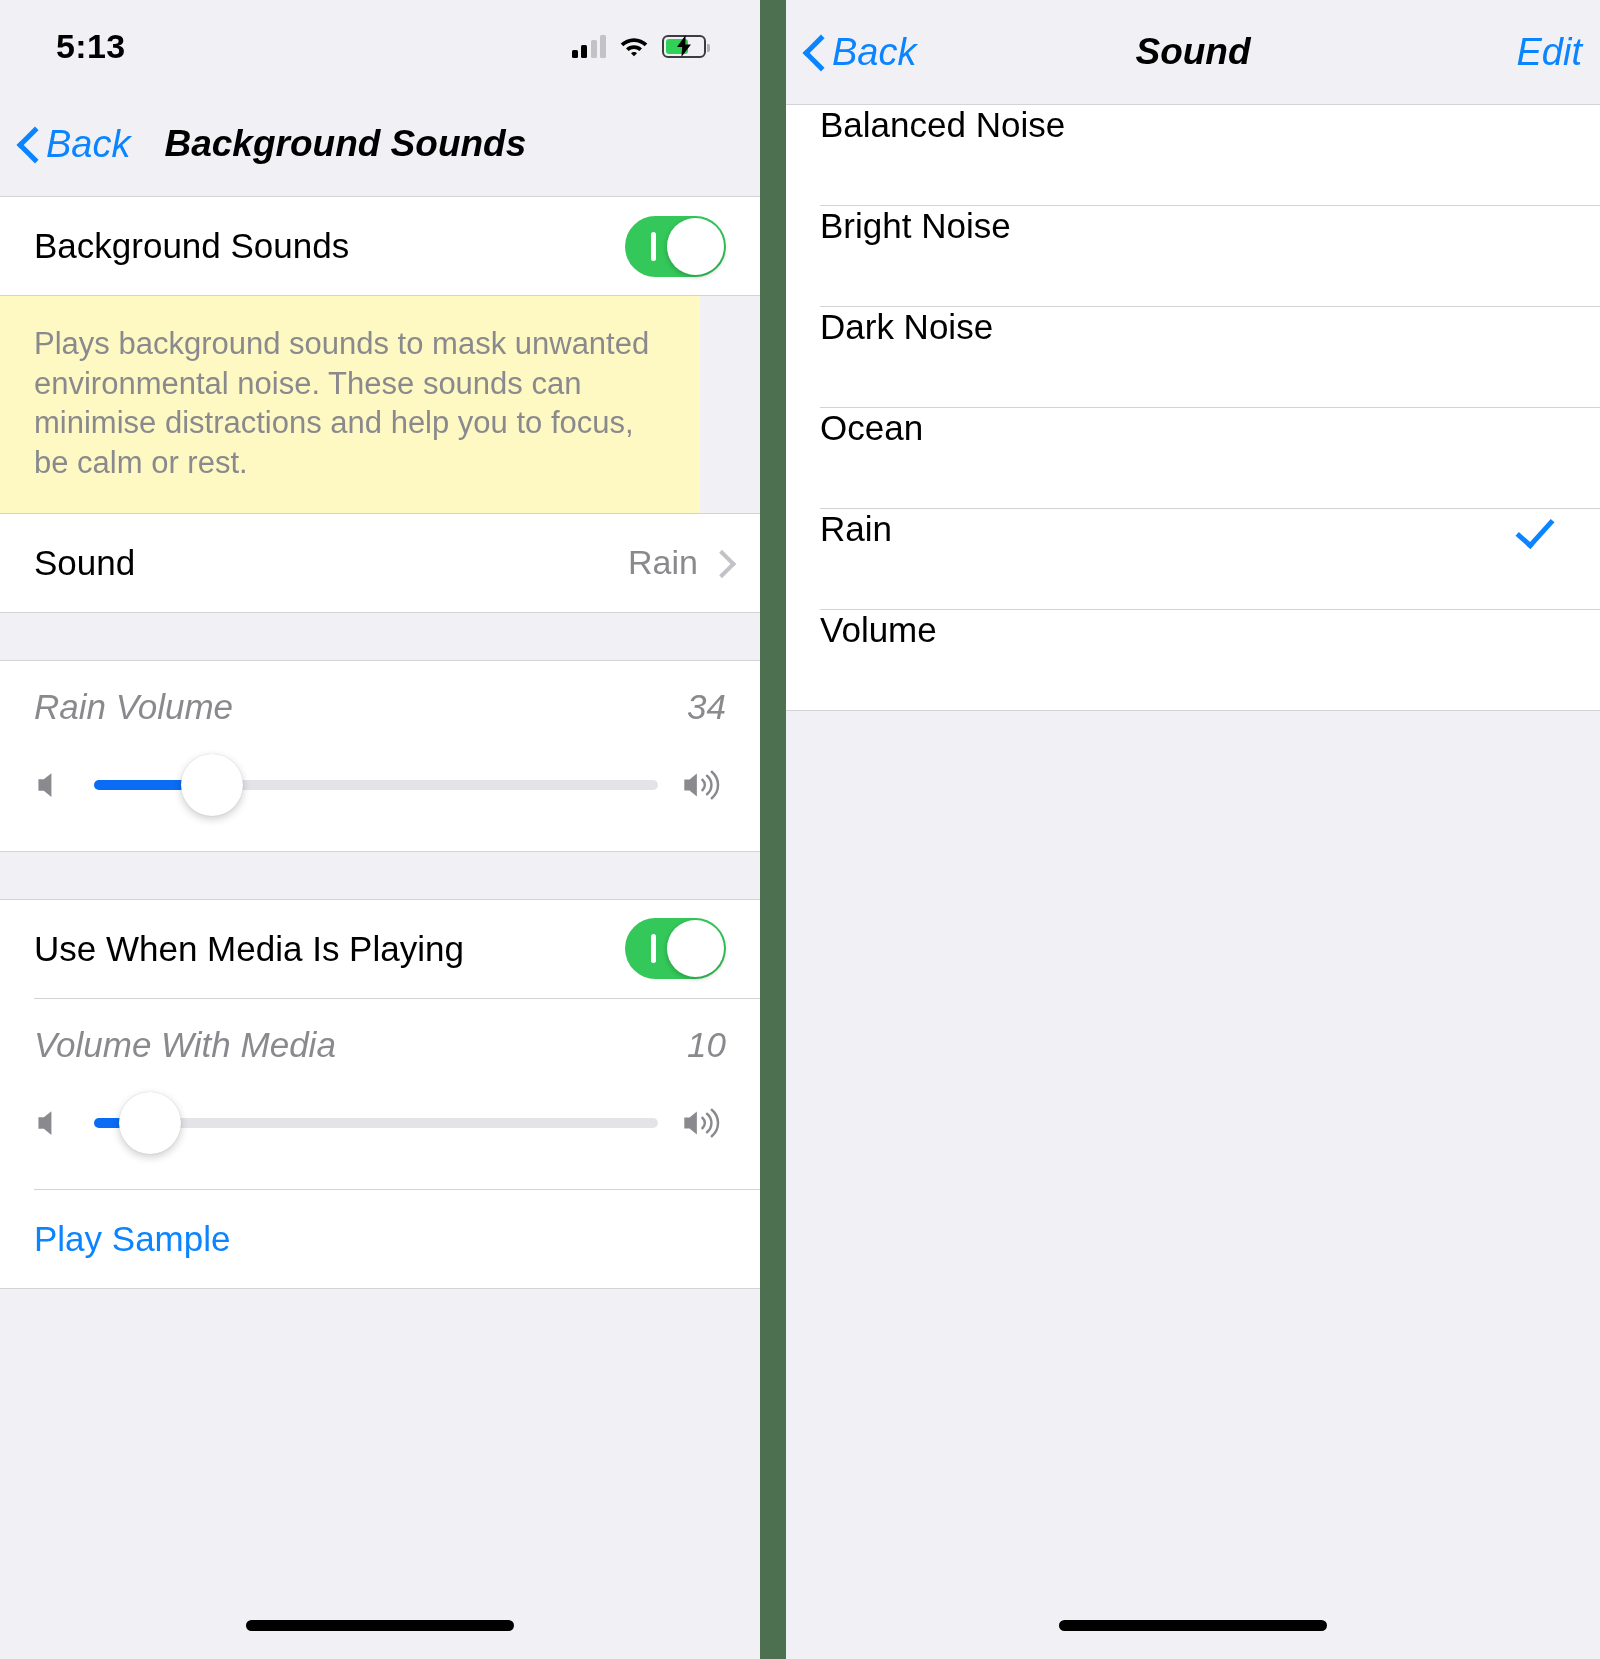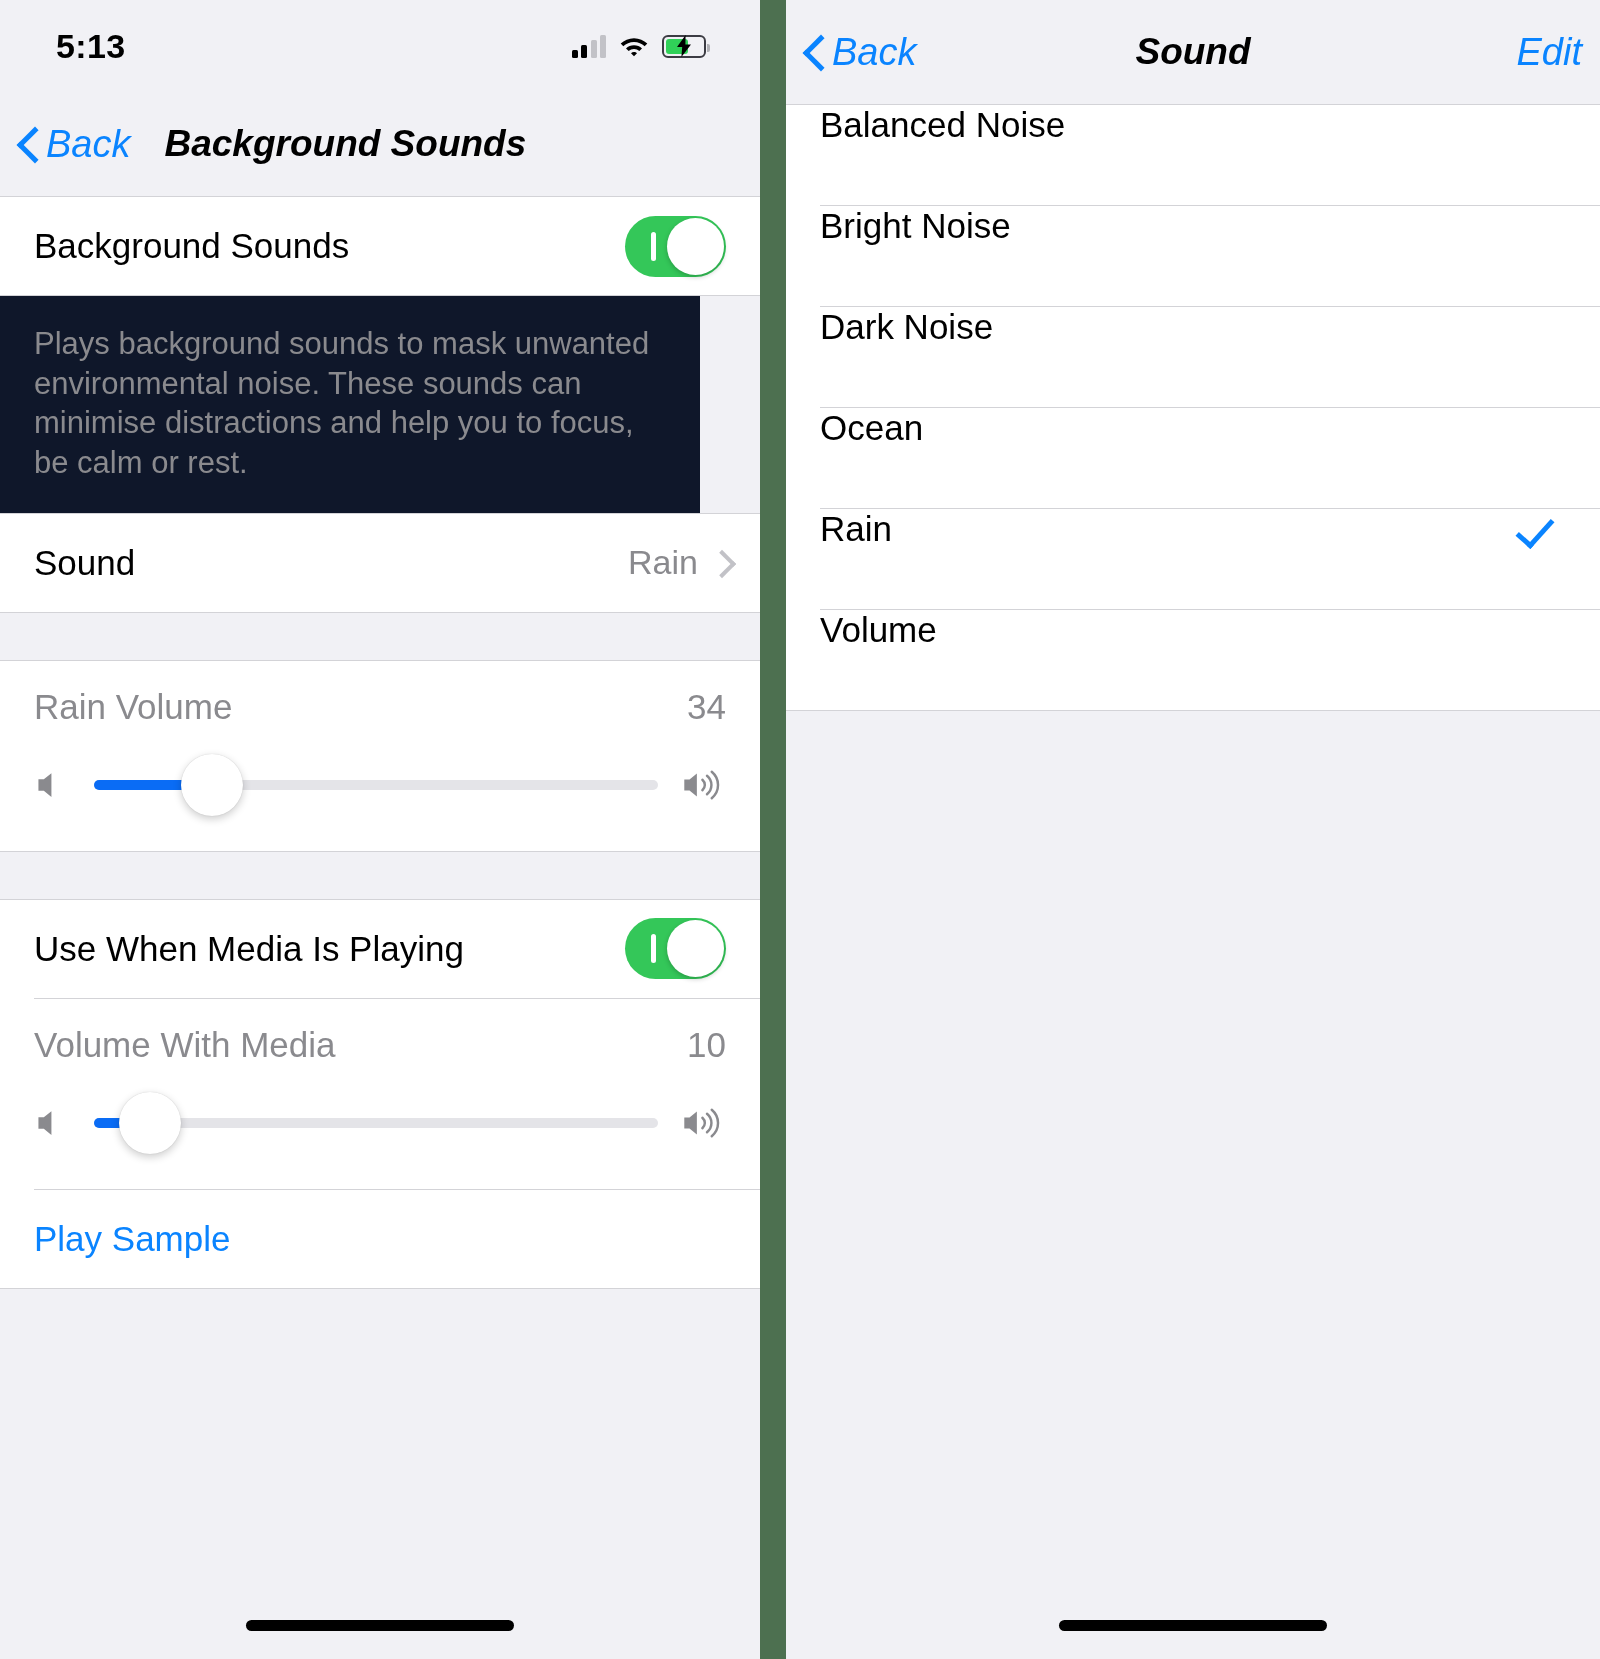--- a/index.html
+++ b/index.html
@@ -156,21 +156,21 @@
     position: absolute;
     left: 0; top: 3px;
     width: 16px; height: 16px;
     border-top: 4px solid #c2c2c7;
     border-right: 4px solid #c2c2c7;
     transform: rotate(45deg);
   }
 
   
   .footer-text {
-    background: #0f172a;
+    background: #fef9c3;
     padding: 28px 34px 30px 34px;
     font-size: 31px;
     line-height: 1.28;
     color: #8a8a8e;
     max-width: 700px;
   }
 
   
   .toggle {
     width: 101px; height: 61px;
@@ -196,20 +196,21 @@
     box-shadow: 0 2px 5px rgba(0,0,0,0.22);
   }
 
   
   .slider-block { padding: 26px 34px 30px 34px; }
   .slider-head {
     display: flex;
     align-items: baseline;
     justify-content: space-between;
     margin-bottom: 22px;
+    font-style: italic;
   }
   .slider-name { font-size: 35px; color: #8a8a8e; }
   .slider-val  { font-size: 35px; color: #8a8a8e; }
   .slider-row {
     display: flex;
     align-items: center;
     gap: 22px;
     height: 72px;
   }
   .spk { flex: 0 0 auto; }

